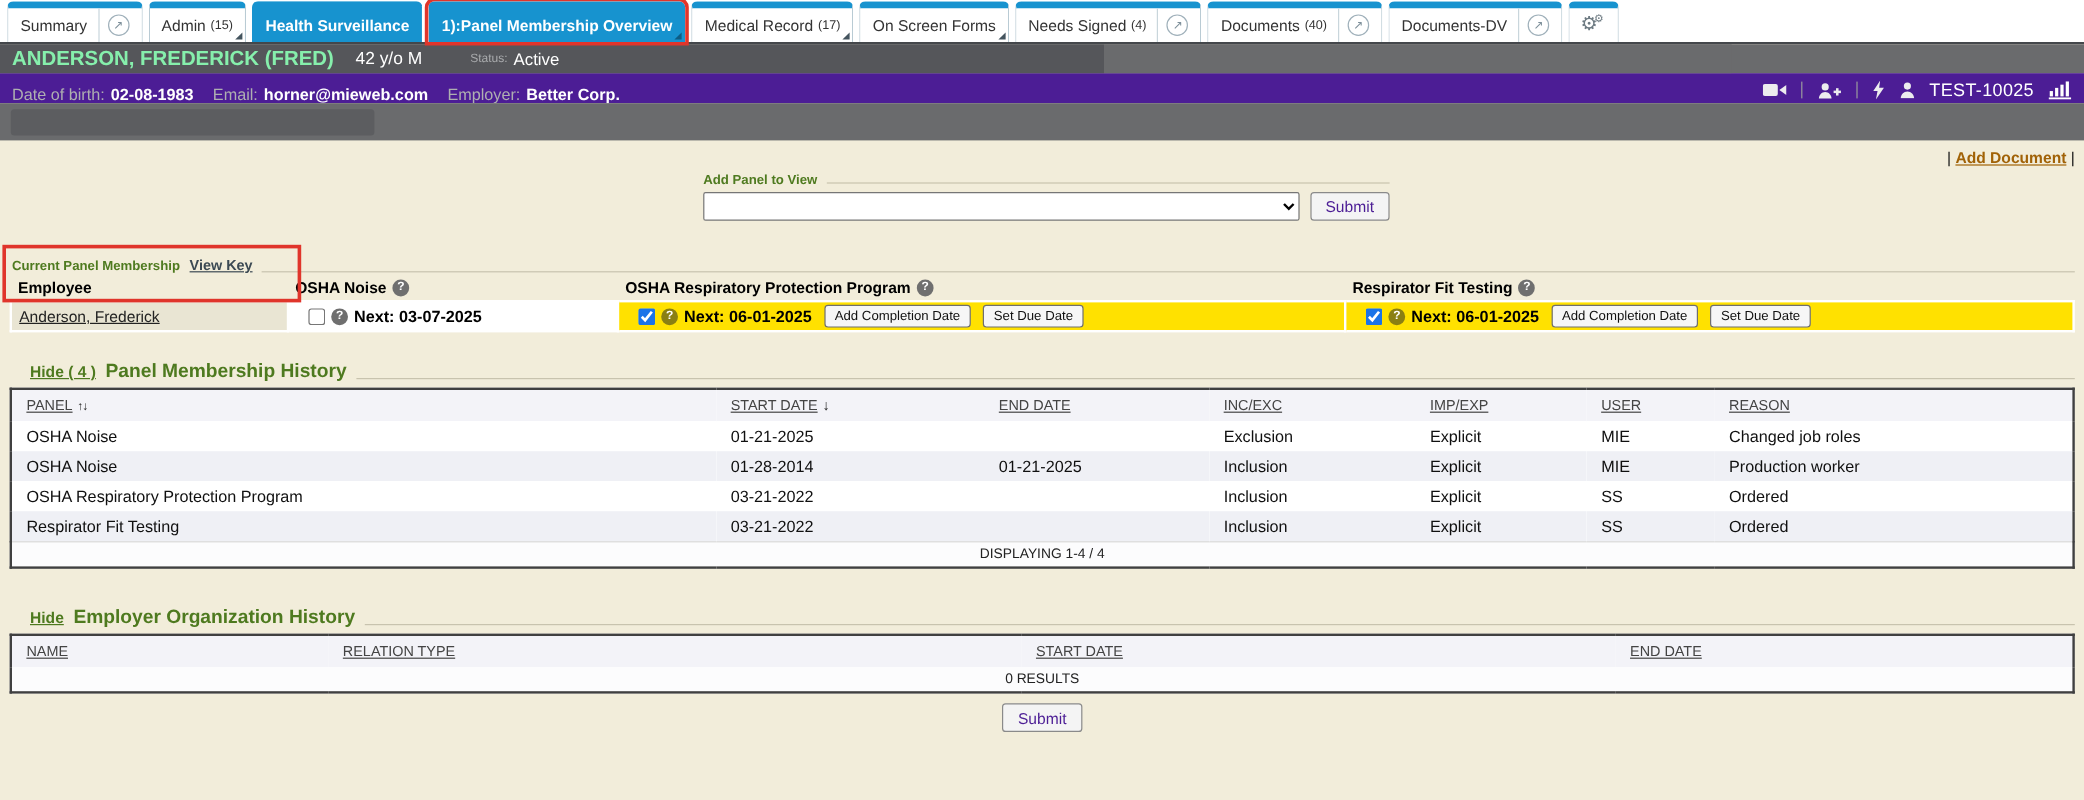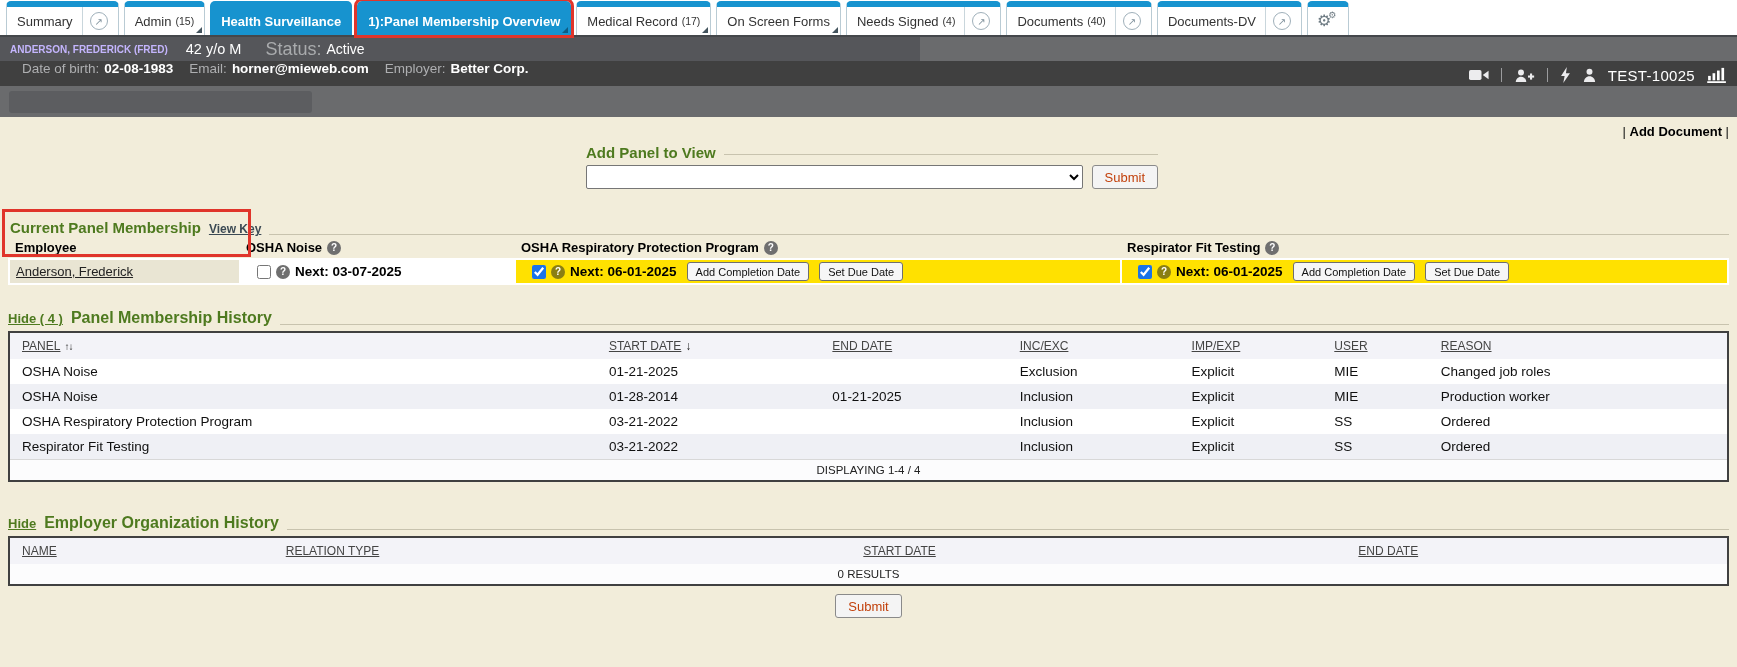--- a/index.html
+++ b/index.html
@@ -22,48 +22,48 @@
   .popout { width:18px; height:18px; border:1.5px solid #9fb0ba; border-radius:50%; display:inline-flex;
          align-items:center; justify-content:center; font-size:10px; color:#7d8f9a; flex:0 0 auto; }
   .tab.gearbox { padding:0 9px; }
   .gear-main { font-size:16px; color:#6d7a82; line-height:1; }
   .gear-small { font-size:9px; color:#6d7a82; position:relative; top:-6px; left:-3px; }
 
   
   .hdr { border-top:2px solid #44474b; }
   .hdr-r1 { height:24px; background:#6a6b6d; display:flex; align-items:stretch; }
   .nameblock { width:920px; background:#55565a; display:flex; align-items:center; padding-left:10px; }
-  .pname { font-size:10px; font-weight:bold; color:#c4b5fd; }
+  .pname { font-size:17px; font-weight:bold; color:#86efac; }
   .page  { font-size:14.5px; color:#fff; margin-left:18px; }
-  .slabel { margin-left:24px; color:#a9abad; font-size:18px; }
+  .slabel { margin-left:40px; color:#a9abad; font-size:10px; }
   .svalue { margin-left:5px; color:#fff; font-size:14px; }
   .hdr-fill { flex:1; background:#6a6b6d; }
   .hdr-icons { background:#55565a; display:flex; align-items:center; gap:12px; padding:0 10px 0 26px;margin-top:38px; }
   .hicon { display:inline-flex; align-items:center; cursor:pointer; }
   .vdiv { width:1px; height:14px; background:#9b9c9e; }
   .uid { color:#fff; font-size:15px; letter-spacing:.3px; }
-  .hdr-r2 { height:25px; background:#404040; display:flex; align-items:flex-start; padding-left:22px; font-size:13.5px; }
+  .hdr-r2 { height:25px; background:#4c1d95; display:flex; align-items:flex-end; padding-left:10px; font-size:13.5px; }
   .hdr-r2 .lab { color:#aeafb1; margin-right:5px; }
   .hdr-r2 .val { color:#fff; font-weight:bold; margin-right:16px; }
   .hdr-r3 { height:31px; background:#6a6b6d; position:relative; }
   .redact { position:absolute; left:9px; top:5px; width:303px; height:22px; background:#5c5d60; border-radius:3px; }
 
   
   .adddoc { text-align:right; padding:7px 8px 0 0; font-size:13px; color:#111; }
-  .adddoc a { color:#000000; font-weight:600; cursor:pointer; }
-  .green-title { color:#4e7a1f; font-weight:bold; font-size:15px; white-space:nowrap; }
+  .adddoc a { color:#a16207; text-decoration:underline; font-weight:600; cursor:pointer; }
+  .green-title { color:#4e7a1f; font-weight:bold; font-size:11px; white-space:nowrap; }
   .fline { flex:1; height:1px; background:#c8c3ae; position:relative; top:2px; }
 
   .addpanel { margin:5px 0 0 586px; width:572px; }
   .ttl-row { display:flex; align-items:center; gap:8px; }
   .controls { margin-top:4px; display:flex; gap:9px; }
   select.panel-sel { width:498px; height:24px; border:1px solid #767676; border-radius:2px; background:#fff;
          font-size:13px; font-family:inherit; }
   button.std { background:#f4f4f4; border:1px solid #8a8a8a; border-radius:3px; font-size:13px;
-         padding:1px 12px; height:24px; font-family:inherit; cursor:pointer; color:#c2410c; }
+         padding:1px 12px; height:24px; font-family:inherit; cursor:pointer; color:#4c1d95; }
 
   
   .cpm { margin-top:30px; position:relative; }
   .redbox { position:absolute; left:2px; top:-10px; width:249px; height:48px; border:3px solid #e0352b;
          pointer-events:none; z-index:3; }
   .cpm-head { display:flex; align-items:baseline; gap:8px; padding-left:10px; margin-right:8px; }
   .viewkey { font-size:12px; font-weight:bold; color:#3c4a54; text-decoration:underline; cursor:pointer; white-space:nowrap; }
   .cpm-table { width:1721px; margin:1px 8px 0; border-collapse:collapse; table-layout:fixed; }
   .cpm-table th { text-align:left; font-size:13px; color:#000; padding:3px 0 3px 6px; font-weight:bold; }
   .cpm-table td { border:2px solid #fff; height:25px; padding:0 16px; font-size:13px; }
@@ -75,21 +75,21 @@
   .next { font-weight:bold; font-size:13.5px; color:#000000; white-space:nowrap; }
   .q { width:14px; height:14px; border-radius:50%; background:#6f6f6f; color:#fff; font-size:10px; font-weight:bold;
         display:inline-flex; align-items:center; justify-content:center; flex:0 0 auto; cursor:pointer; }
   .cell-yellow .q { background:#8a7f13; }
   .btn-sm { background:#f6f6f6; border:1px solid #6f6f6f; border-radius:3px; font-size:11px; height:19px;
         padding:0 8px; margin-left:5px; font-family:inherit; cursor:pointer; white-space:nowrap; color:#111; }
   input[type=checkbox] { width:14px; height:14px; accent-color:#1a73e8; flex:0 0 auto; }
 
   
   .hist { margin-top:24px; }
-  .hist-head { display:flex; align-items:baseline; gap:8px; padding-left:8px; margin-right:8px; }
+  .hist-head { display:flex; align-items:baseline; gap:8px; padding-left:25px; margin-right:8px; }
   .hide-link { color:#4e7a1f; font-weight:bold; font-size:13px; text-decoration:underline; cursor:pointer; white-space:nowrap; }
   .hist-title { color:#4e7a1f; font-weight:bold; font-size:16px; white-space:nowrap; }
   table.hist-table { width:1721px; margin:4px 8px 0; border-collapse:collapse; background:#fff;
         border:2px solid #404040; table-layout:fixed; }
   .hist-table thead th { background:#f3f3f8; font-size:12px; color:#444; font-weight:normal; text-align:left;
         padding:6px 0 6px 12px; cursor:pointer; white-space:nowrap; }
   .hist-table thead th .hlabel { text-decoration:underline; }
   .hist-table tbody td { font-size:13.5px; padding:5px 0 5px 12px; color:#101010; background:#fff;
         overflow:hidden; white-space:nowrap; }
   .hist-table tbody tr.alt td { background:#eff0f5; }

